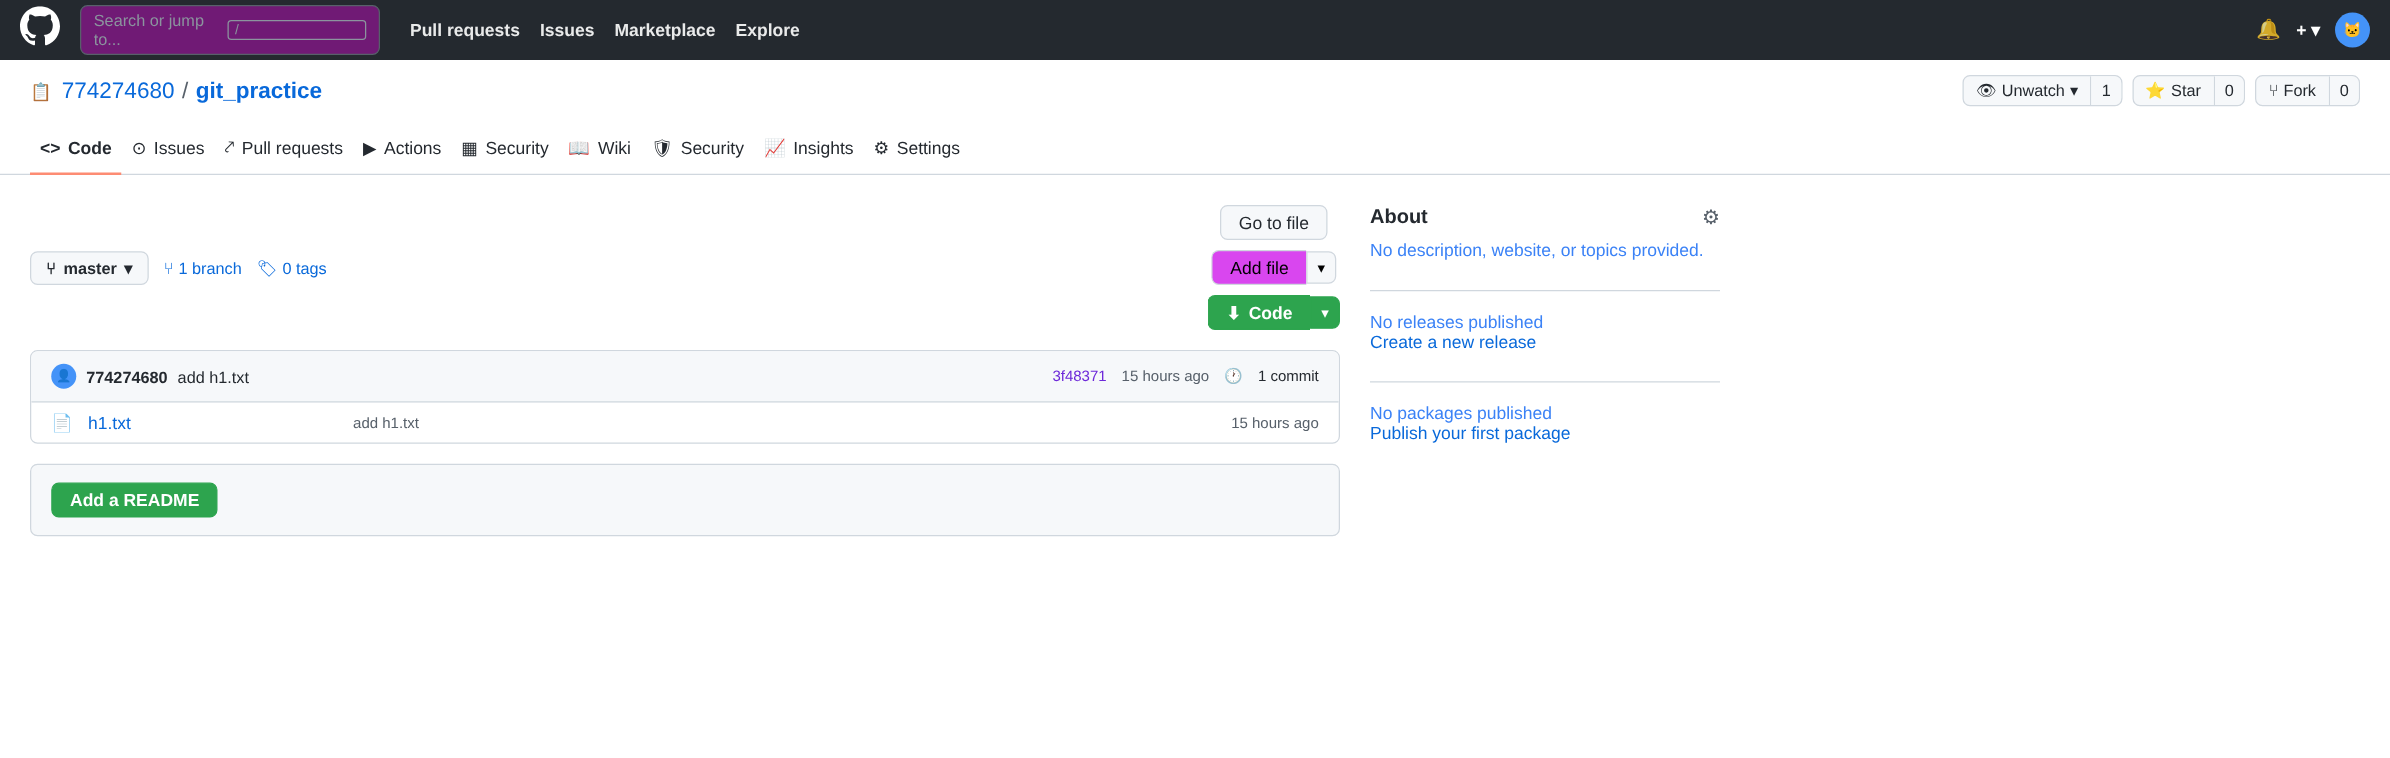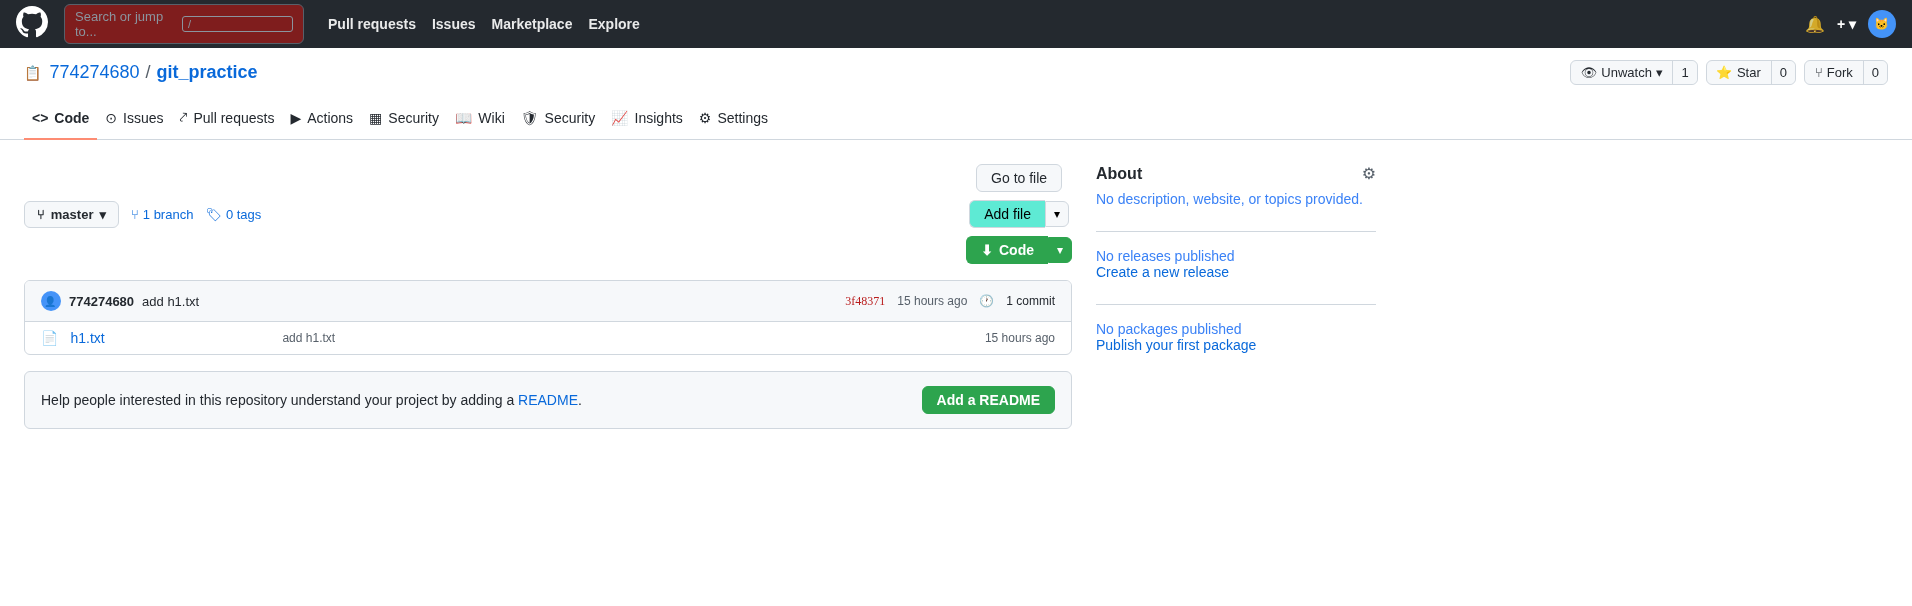--- a/index.html
+++ b/index.html
@@ -1,21 +1,21 @@
 <!DOCTYPE html>
 <html><head>
   <meta charset="utf-8">
   <style>
     * { box-sizing: border-box; margin: 0; padding: 0; }
     body { font-family: -apple-system, BlinkMacSystemFont, "Segoe UI", Helvetica, Arial, sans-serif; font-size: 14px; color: #24292f; background: #fff; }
 
     
     .top-nav { background: #24292f; height: 48px; display: flex; align-items: center; padding: 0 16px; gap: 16px; }
     .top-nav .logo { color: #fff; font-size: 20px; cursor: pointer; flex-shrink: 0; }
-    .top-nav .search-box { background: #7f1d1d; border: 1px solid #57606a; border-radius: 6px; color: #fff; display: flex; align-items: center; padding: 4px 10px; gap: 8px; min-width: 240px; cursor: text; }
+    .top-nav .search-box { background: #701a75; border: 1px solid #57606a; border-radius: 6px; color: #fff; display: flex; align-items: center; padding: 4px 10px; gap: 8px; min-width: 240px; cursor: text; }
     .top-nav .search-box span { color: #8b949e; font-size: 13px; flex: 1; }
     .top-nav .search-box .slash-badge { border: 1px solid #8b949e; border-radius: 3px; padding: 1px 5px; font-size: 11px; color: #8b949e; }
     .top-nav-links { display: flex; align-items: center; gap: 16px; margin-left: 8px; }
     .top-nav-links a { color: #fff; text-decoration: none; font-size: 14px; font-weight: 600; opacity: 0.9; }
     .top-nav-right { margin-left: auto; display: flex; align-items: center; gap: 12px; }
     .top-nav-right .icon-btn { color: #fff; background: none; border: none; cursor: pointer; font-size: 16px; opacity: 0.8; }
     .top-nav-right .add-btn { color: #fff; background: none; border: none; cursor: pointer; font-size: 14px; font-weight: 600; display: flex; align-items: center; gap: 2px; }
     .top-nav-right .avatar { width: 28px; height: 28px; border-radius: 50%; background: #4493f8; display: flex; align-items: center; justify-content: center; color: #fff; font-size: 12px; cursor: pointer; }
     .repo-header-top { display: flex; align-items: center; gap: 8px; padding: 12px 24px 12px; }
     .repo-icon { color: #57606a; font-size: 14px; }
@@ -37,34 +37,34 @@
     .repo-content { flex: 1; min-width: 0; }
 
     
     .branch-bar { display: flex; align-items: center; gap: 12px; margin-bottom: 16px; }
     .branch-selector { display: flex; align-items: center; gap: 6px; padding: 5px 12px; border: 1px solid #d0d7de; border-radius: 6px; background: #f6f8fa; font-size: 13px; cursor: pointer; font-weight: 600; }
     .branch-stats { display: flex; align-items: center; gap: 12px; font-size: 13px; color: #0969da; }
     .branch-stats a { color: #0969da; text-decoration: none; display: flex; align-items: center; gap: 4px; }
     .branch-actions { margin-left: auto; display: flex; align-items: center; gap: 8px; flex-direction: column; }
     .btn-default { padding: 5px 14px; border: 1px solid #d0d7de; border-radius: 6px; background: #f6f8fa; font-size: 14px; cursor: pointer; color: #24292f; }
     .add-file-btn { display: flex; align-items: center; gap: 0; }
-    .add-file-main { padding: 5px 14px; border: 1px solid #d0d7de; border-right: none; border-radius: 6px 0 0 6px; background: #5eead4; font-size: 14px; cursor: pointer; }
+    .add-file-main { padding: 5px 14px; border: 1px solid #d0d7de; border-right: none; border-radius: 6px 0 0 6px; background: #d946ef; font-size: 14px; cursor: pointer; }
     .add-file-caret { padding: 5px 8px; border: 1px solid #d0d7de; border-radius: 0 6px 6px 0; background: #f6f8fa; font-size: 12px; cursor: pointer; }
     .btn-green { display: flex; align-items: center; gap: 0; }
     .btn-green-main { padding: 5px 14px; border: 1px solid #2da44e; border-right: none; border-radius: 6px 0 0 6px; background: #2da44e; font-size: 14px; cursor: pointer; color: #fff; font-weight: 600; display: flex; align-items: center; gap: 6px; }
     .btn-green-caret { padding: 5px 8px; border: 1px solid #2da44e; border-radius: 0 6px 6px 0; background: #2da44e; font-size: 12px; cursor: pointer; color: #fff; }
 
     
     .file-table { border: 1px solid #d0d7de; border-radius: 6px; overflow: hidden; }
     .commit-info-row { background: #f6f8fa; padding: 10px 16px; display: flex; align-items: center; gap: 8px; border-bottom: 1px solid #d0d7de; }
     .commit-avatar { width: 20px; height: 20px; border-radius: 50%; background: #4493f8; display: flex; align-items: center; justify-content: center; color: #fff; font-size: 10px; flex-shrink: 0; }
     .commit-author { color: #24292f; font-weight: 600; font-size: 13px; }
     .commit-message { color: #24292f; font-size: 13px; }
     .commit-meta { margin-left: auto; display: flex; align-items: center; gap: 12px; font-size: 12px; color: #57606a; }
-    .commit-hash { color: #b91c1c; font-size: 12px; font-family: Liberation Serif, serif; }
+    .commit-hash { color: #6d28d9; font-size: 12px; font-family: Liberation Sans, sans-serif; }
     .commit-time { font-size: 12px; color: #57606a; }
     .commit-count { display: flex; align-items: center; gap: 4px; font-size: 12px; color: #24292f; }
 
     .file-row { display: flex; align-items: center; padding: 8px 16px; border-bottom: 1px solid #d0d7de; gap: 12px; }
     .file-row:last-child { border-bottom: none; }
     .file-icon { color: #57606a; font-size: 14px; }
     .file-name { color: #0969da; text-decoration: none; font-size: 14px; flex: 0 0 200px; }
     .file-commit-msg { color: #57606a; font-size: 12px; flex: 1; }
     .file-time { color: #57606a; font-size: 12px; text-align: right; }
 
@@ -227,23 +227,20 @@
 
       <div class="file-row">
         <span class="file-icon">📄</span>
         <a class="file-name">h1.txt</a>
         <span class="file-commit-msg">add h1.txt</span>
         <span class="file-time">15 hours ago</span>
       </div>
     </div>
 
     <div class="readme-banner">
-      <span class="readme-text">
-        Help people interested in this repository understand your project by adding a <a>README</a>.
-      </span>
       <button class="btn-add-readme">Add a README</button>
     </div>
 
   </div>
 
   <div class="sidebar">
 
     <div class="sidebar-section">
       <div class="sidebar-section-header">
         <span class="sidebar-section-title">About</span>

